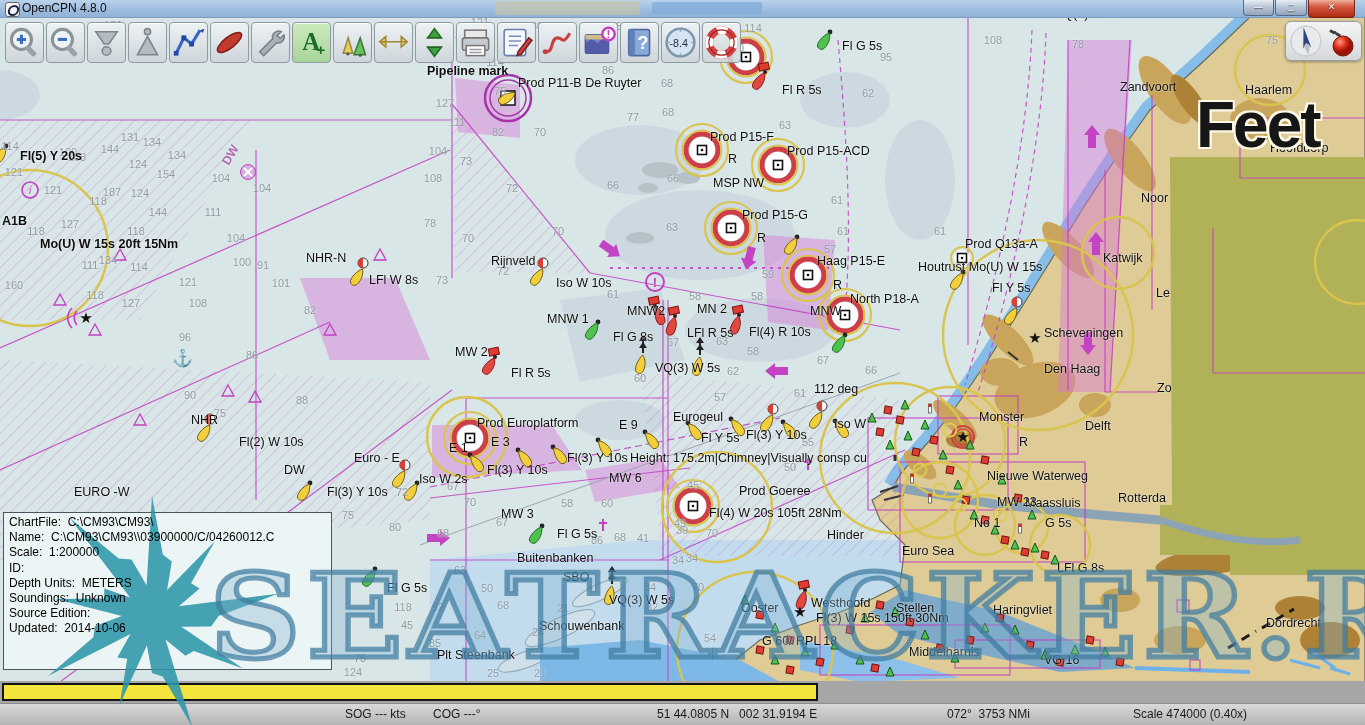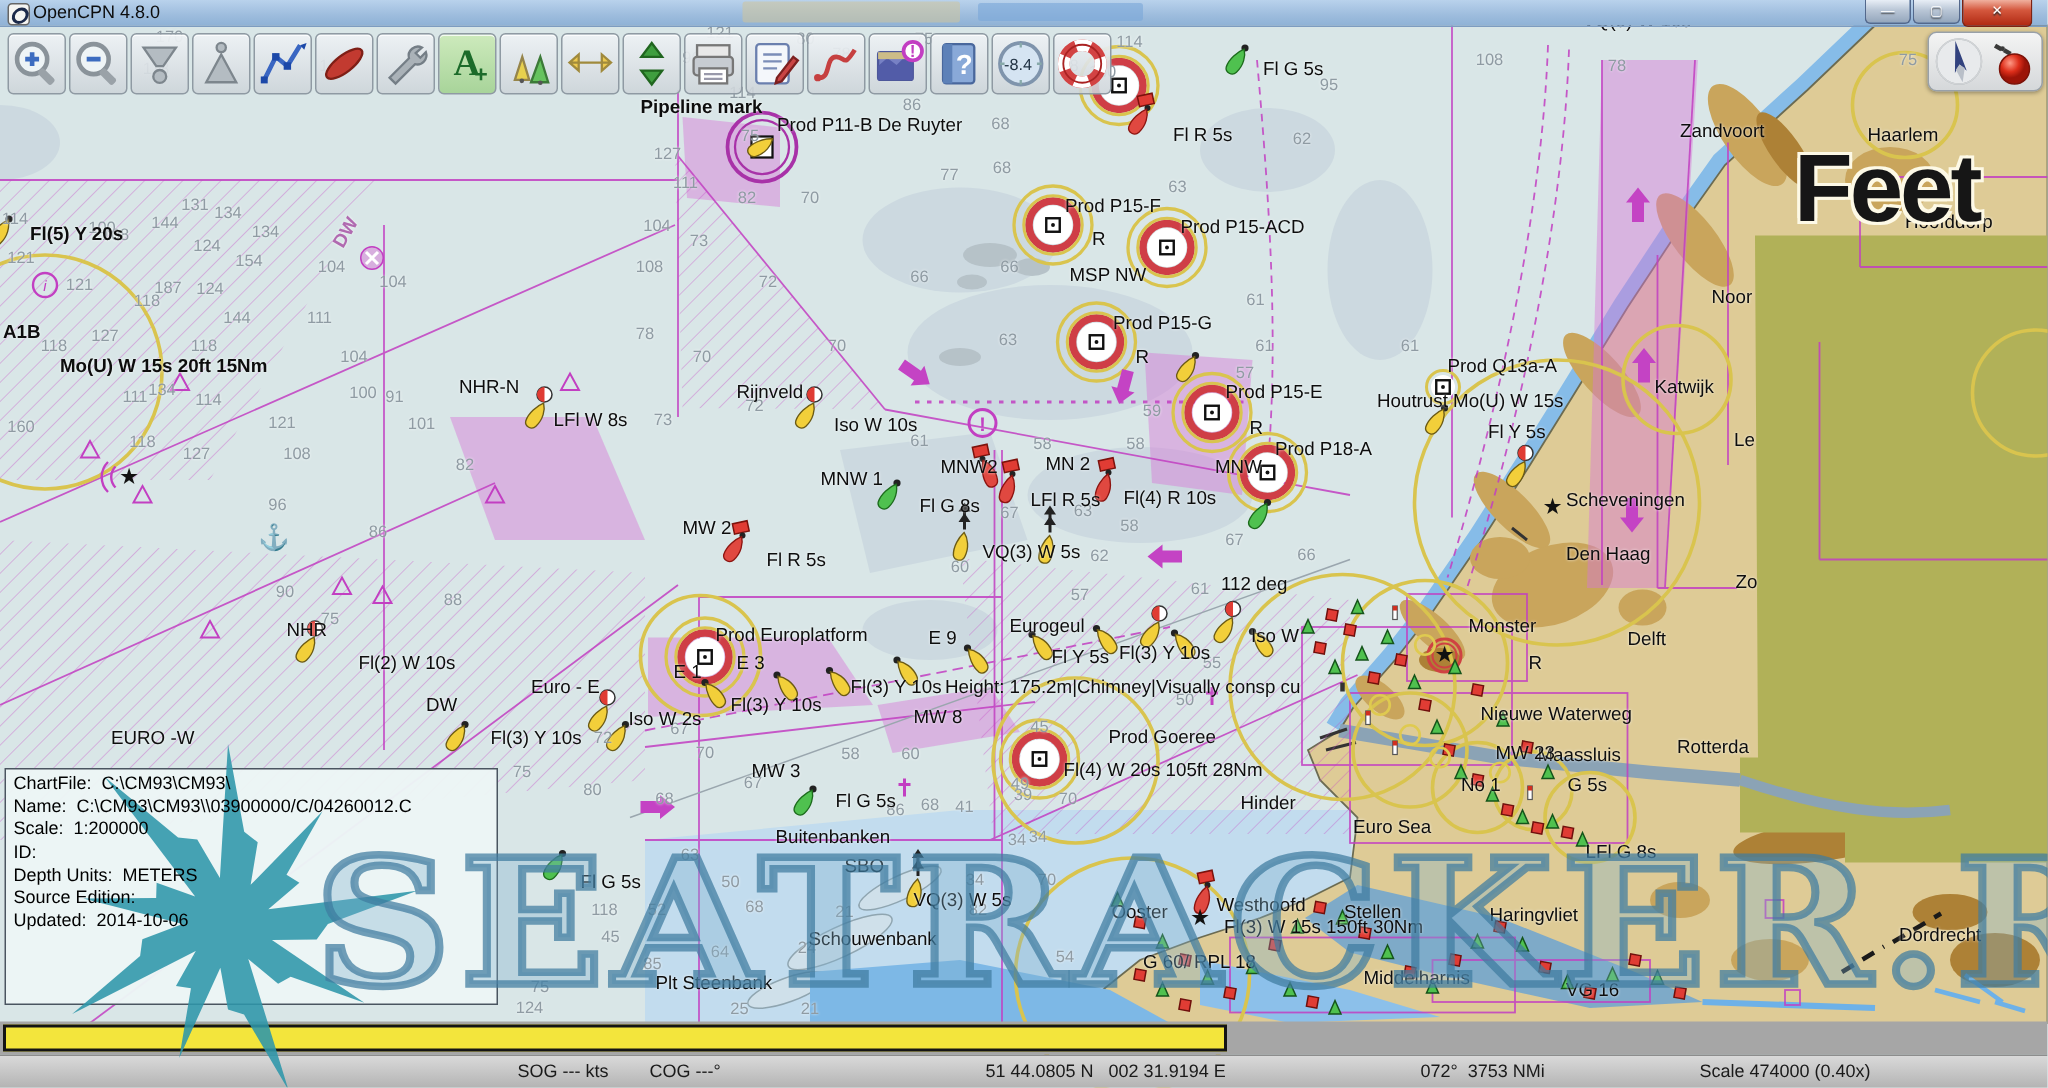--- a/index.html
+++ b/index.html
@@ -956,23 +956,23 @@
       <span class="depth" style="left: 940px; top: 231px;">61</span>
       <span class="lbl b" style="left: 427px; top: 64px;">Pipeline mark</span>
       <span class="lbl" style="left: 518px; top: 76px;">Prod P11-B De Ruyter</span>
       <span class="lbl" style="left: 782px; top: 83px;">Fl R 5s</span>
       <span class="lbl" style="left: 710px; top: 130px;">Prod P15-F</span>
       <span class="lbl" style="left: 728px; top: 152px;">R</span>
       <span class="lbl" style="left: 787px; top: 144px;">Prod P15-ACD</span>
       <span class="lbl" style="left: 713px; top: 176px;">MSP NW</span>
       <span class="lbl" style="left: 742px; top: 208px;">Prod P15-G</span>
       <span class="lbl" style="left: 757px; top: 231px;">R</span>
-      <span class="lbl" style="left: 817px; top: 254px;">Prod P15-E</span>
+      <span class="lbl" style="left: 817px; top: 254px;">Haag P15-E</span>
       <span class="lbl" style="left: 833px; top: 278px;">R</span>
-      <span class="lbl" style="left: 850px; top: 292px;">Prod P18-A</span>
+      <span class="lbl" style="left: 850px; top: 292px;">North P18-A</span>
       <span class="lbl" style="left: 810px; top: 304px;">MNW</span>
       <span class="lbl" style="left: 965px; top: 237px;">Prod Q13a-A</span>
       <span class="lbl" style="left: 918px; top: 260px;">Houtrust Mo(U) W 15s</span>
       <span class="lbl" style="left: 992px; top: 281px;">Fl Y 5s</span>
       <span class="lbl" style="left: 1103px; top: 251px;">Katwijk</span>
       <span class="lbl" style="left: 1120px; top: 80px;">Zandvoort</span>
       <span class="lbl" style="left: 1245px; top: 83px;">Haarlem</span>
       <span class="lbl" style="left: 1270px; top: 141px;">Hoofddorp</span>
       <span class="lbl" style="left: 1141px; top: 191px;">Noor</span>
       <span class="lbl" style="left: 1156px; top: 286px;">Le</span>
@@ -991,21 +991,21 @@
       <span class="lbl" style="left: 1057px; top: 561px;">LFl G 8s</span>
       <span class="lbl" style="left: 902px; top: 544px;">Euro Sea</span>
       <span class="lbl" style="left: 827px; top: 528px;">Hinder</span>
       <span class="lbl" style="left: 701px; top: 484px; padding-left: 38px;">Prod Goeree</span>
       <span class="lbl" style="left: 709px; top: 506px;">Fl(4) W 20s 105ft 28Nm</span>
       <span class="lbl" style="left: 701px; top: 431px;">Fl Y 5s</span>
       <span class="lbl" style="left: 746px; top: 428px;">Fl(3) Y 10s</span>
       <span class="lbl" style="left: 834px; top: 417px;">Iso W</span>
       <span class="lbl" style="left: 630px; top: 451px;">Height: 175.2m|Chimney|Visually consp cu</span>
       <span class="lbl" style="left: 567px; top: 451px;">Fl(3) Y 10s</span>
-      <span class="lbl" style="left: 609px; top: 471px;">MW 8</span>
+      <span class="lbl" style="left: 609px; top: 471px;">MW 6</span>
       <span class="lbl" style="left: 673px; top: 410px;">Eurogeul</span>
       <span class="lbl" style="left: 619px; top: 418px;">E 9</span>
       <span class="lbl" style="left: 477px; top: 416px;">Prod Europlatform</span>
       <span class="lbl" style="left: 491px; top: 435px;">E 3</span>
       <span class="lbl" style="left: 449px; top: 441px;">E 1</span>
       <span class="lbl" style="left: 487px; top: 463px;">Fl(3) Y 10s</span>
       <span class="lbl" style="left: 419px; top: 472px;">Iso W 2s</span>
       <span class="lbl" style="left: 354px; top: 451px;">Euro - E</span>
       <span class="lbl" style="left: 284px; top: 463px;">DW</span>
       <span class="lbl" style="left: 74px; top: 485px;">EURO -W</span>
@@ -1066,21 +1066,21 @@
 
   <div id="watermark">
     <svg width="1365" height="725">
       <g>
           <path id="sunpath" fill="#2d96aa" opacity=".88" d="M152.0,496.0 L162.8,554.5 L171.8,561.5 L167.1,589.9 L215.0,540.9 L191.0,583.2 L199.6,588.5 L178.9,606.2 L278.1,593.8 L218.6,616.0 L211.1,626.4 L181.3,626.7 L242.9,668.5 L193.8,651.1 L185.4,655.8 L165.5,639.4 L192.4,726.9 L162.7,676.4 L152.0,673.0 L146.9,645.2 L119.5,705.3 L127.3,658.8 L117.3,657.4 L130.5,634.0 L48.1,676.0 L93.4,637.3 L94.9,626.1 L121.8,616.0 L55.5,599.0 L104.1,598.6 L104.4,588.5 L130.1,597.6 L69.7,517.9 L118.7,558.4 L131.5,559.6 L146.6,585.3 Z"></path>
         </g>
     </svg>
     <div id="wm-text">SEATRACKER.RU</div>
   </div>
 
-  <div id="infobox-text"><div>ChartFile:  C:\CM93\CM93\</div><div>Name:  C:\CM93\CM93\\03900000/C/04260012.C</div><div>Scale:  1:200000</div><div>ID:</div><div>Depth Units:  METERS</div><div>Source Edition:</div><div>Updated:  2014-10-06</div></div>
+  <div id="infobox-text"><div>ChartFile:  C:\CM93\CM93\</div><div>Name:  C:\CM93\CM93\\03900000/C/04260012.C</div><div>Scale:  1:200000</div><div>ID:</div><div>Depth Units:  METERS</div><div>Soundings:  Unknown</div><div>Source Edition:</div><div>Updated:  2014-10-06</div></div>
 
   <div id="titlebar">
     <div class="ghost1"></div>
     <div class="ghost2"></div>
     <div id="title-icon">
         <i></i>
       </div>
     <span id="title-text">OpenCPN 4.8.0</span>
   </div>
   <div id="win-controls">

